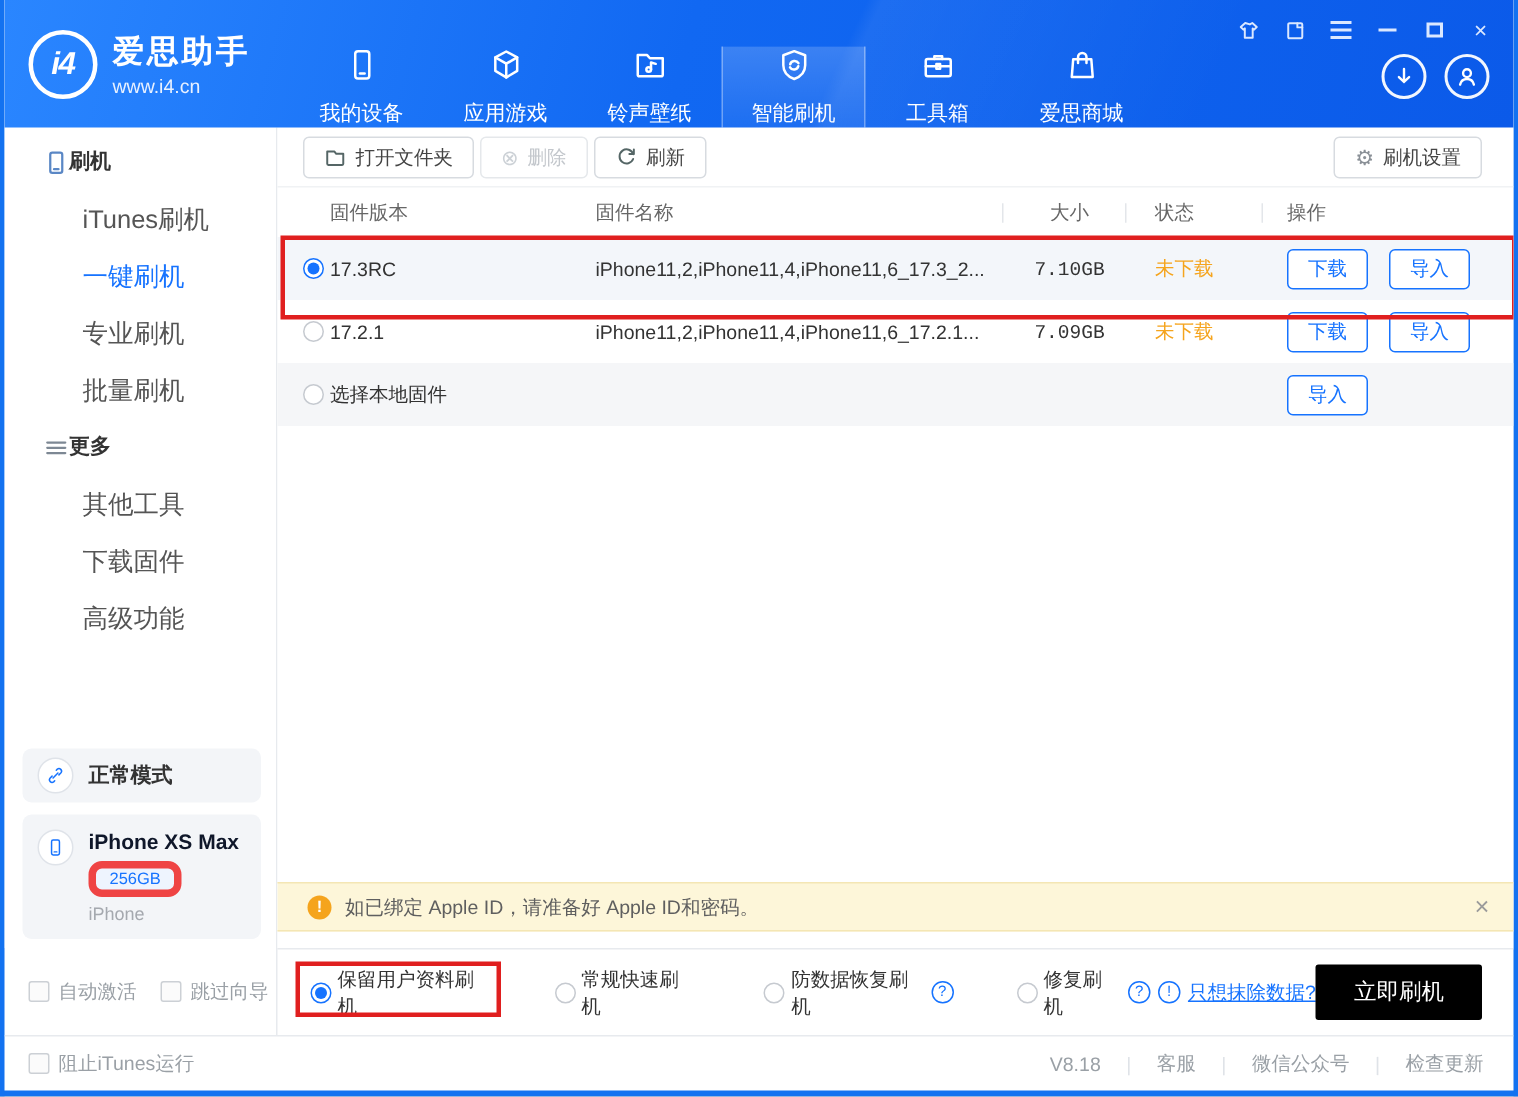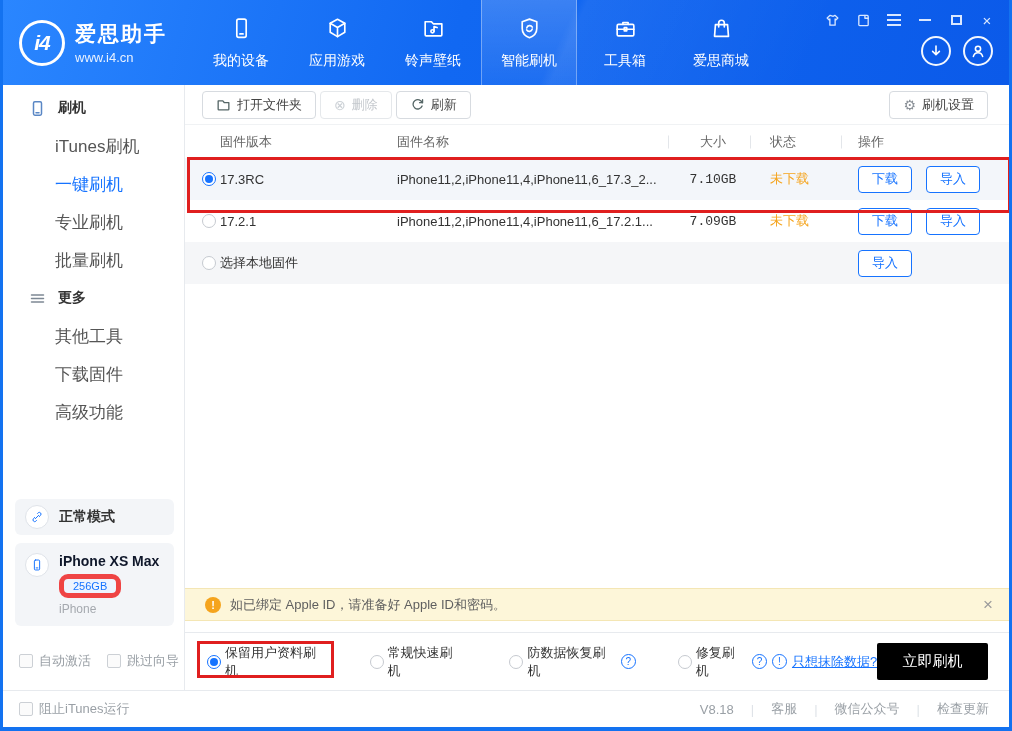--- a/index.html
+++ b/index.html
@@ -17,21 +17,21 @@
   }
   .header::after{content:"";position:absolute;inset:0;background:linear-gradient(115deg,rgba(255,255,255,0) 55%,rgba(255,255,255,.06) 56%,rgba(255,255,255,0) 80%);pointer-events:none;}
   .logo { display:flex; align-items:center; gap:10px; padding-left:16px; }
   .logo-circle {
     width:46px; height:46px; border:3px solid #fff; border-radius:50%;
     display:flex; align-items:center; justify-content:center;
     color:#fff; font-size:21px; font-weight:bold; font-style:italic; letter-spacing:-1px;
   }
   .brand { color:#fff; font-size:21px; font-weight:bold; letter-spacing:2px; }
   .brand-url { color:#e8f1ff; font-size:13px; margin-top:2px; }
-  .tabs { display:flex; margin-left:26px; z-index:1; }
+  .tabs { display:flex; margin-left:26px; z-index:1;align-items:flex-end; }
   .tab {
     width:96px; display:flex; flex-direction:column; align-items:center; justify-content:center;
     gap:8px; color:#fff; font-size:14px; cursor:pointer;
   }
   .tab svg { width:25px; height:25px; stroke:#fff; fill:none; stroke-width:1.6; stroke-linecap:round; stroke-linejoin:round; }
   .tab.active {
     background:linear-gradient(rgba(255,255,255,.18),rgba(255,255,255,.05));
     border-left:1px solid rgba(255,255,255,.35); border-right:1px solid rgba(255,255,255,.35);
   }
   .win-zone { margin-left:auto; display:flex; flex-direction:column; align-items:flex-end; padding:12px 14px 0 0; z-index:1; }
@@ -44,21 +44,21 @@
   .wc-max i { display:block; width:11px; height:10px; border:2px solid #dbe8ff; }
   .quick-circles { display:flex; gap:12px; margin-top:8px; padding-right:2px; }
   .circle-btn {
     width:30px; height:30px; border:2px solid rgba(255,255,255,.95); border-radius:50%;
     display:flex; align-items:center; justify-content:center; color:#fff; font-size:15px; cursor:pointer;
   }
   .circle-btn svg { width:18px; height:18px; stroke:#fff; fill:none; stroke-width:1.6; stroke-linecap:round; }
   
   .main { display:flex; height:547px; }
   .sidebar { width:182px; border-right:1px solid #e7eaee; display:flex; flex-direction:column; padding-top:4px; background:#fff; }
-  .side-title { height:38px; display:flex; align-items:center; gap:12px; padding-left:26px; font-size:14px; font-weight:bold; color:#333; cursor:pointer; }
+  .side-title { height:38px; display:flex; align-items:center; gap:0; padding-left:26px; font-size:14px; font-weight:bold; color:#333; cursor:pointer; }
   .side-title svg { width:17px; height:17px; stroke:#7d8894; fill:none; stroke-width:1.5; stroke-linecap:round; }
   .side-title .blue-ic { stroke:#5a87c5; }
   .side-item { height:38px; display:flex; align-items:center; padding-left:52px; font-size:17px; color:#555; cursor:pointer; }
   .side-item.active { color:#1673ff; }
   .sidebar-bottom { margin-top:auto; padding:0 10px 6px 12px; display:flex; flex-direction:column; gap:8px; }
   .mode-card { background:#f3f5f8; border-radius:6px; height:36px; display:flex; align-items:center; gap:10px; padding:0 10px; font-size:14px; font-weight:bold; color:#333; cursor:pointer; }
   .round-ic { width:24px; height:24px; border-radius:50%; background:#fff; border:1px solid #dfe3e9; display:flex; align-items:center; justify-content:center; flex:none; }
   .round-ic svg { width:14px; height:14px; stroke:#1673ff; fill:none; stroke-width:1.7; stroke-linecap:round; stroke-linejoin:round; }
   .device-card { background:#f3f5f8; border-radius:6px; padding:10px 10px; display:flex; gap:10px; cursor:pointer; }
   .device-name { font-size:14px; font-weight:bold; color:#0f172a; }

